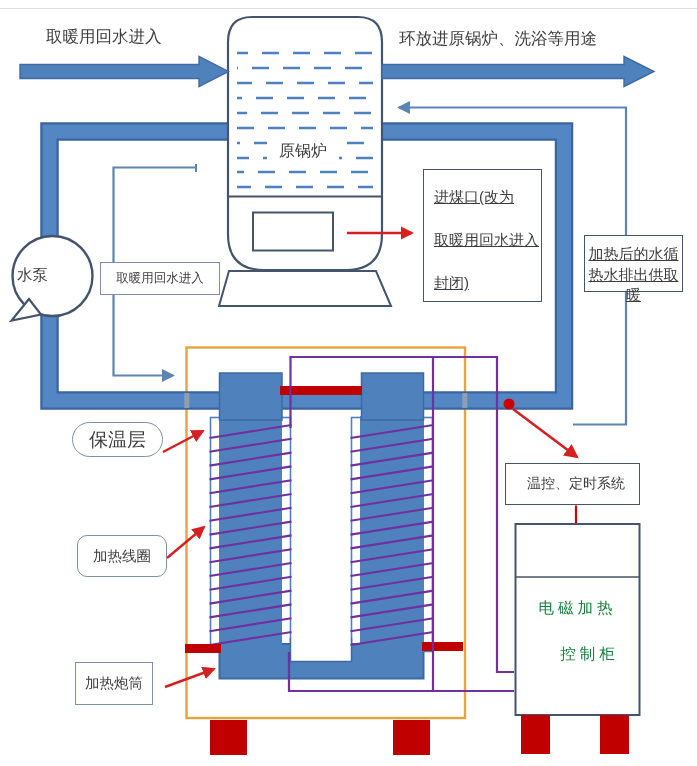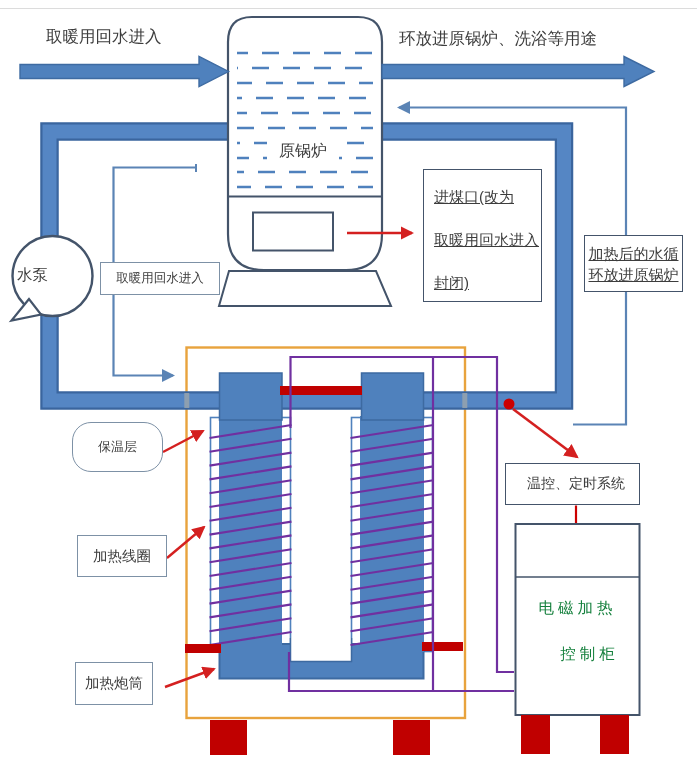--- a/index.html
+++ b/index.html
@@ -159,25 +159,25 @@
   <span class="coal-line">取暖用回水进入</span>
   <span class="coal-line">封闭)</span>
 </div>
 
 <div class="lbl" style="left:17px;top:265px;font-size:15.5px;">水泵</div>
 
 <div class="boxed" style="left:100px;top:262px;width:120px;height:33px;font-size:12.5px;">取暖用回水进入</div>
 
 <div class="boxed dark multiline" style="left:584px;top:235px;width:99px;height:57px;font-size:15px;padding-top:8px;">
   <span class="ret-line">加热后的水循</span>
-  <span class="ret-line">环放进原锅炉</span>
+  <span class="ret-line">热水排出供取暖</span>
 </div>
 
-<div class="boxed" style="left:72px;top:422px;width:91px;height:50px;font-size:13px;border-radius:19px;">保温层</div>
-<div class="boxed" style="left:77px;top:535px;width:90px;height:42px;font-size:14.5px;">加热线圈</div>
+<div class="boxed" style="left:72px;top:422px;width:91px;height:35px;font-size:19px;border-radius:19px;">保温层</div>
+<div class="boxed" style="left:77px;top:535px;width:90px;height:42px;font-size:14.5px;border-radius:10px;">加热线圈</div>
 <div class="boxed" style="left:75px;top:662px;width:78px;height:43px;font-size:14.5px;">加热炮筒</div>
 
 <div class="boxed dark" style="left:505px;top:463px;width:135px;height:42px;font-size:14px;padding-left:7px;">温控、定时系统</div>
 
 <div class="cab-line" style="left:517px;top:598px;width:121px;font-size:15.5px;">电磁加热</div>
 <div class="cab-line" style="left:517px;top:644px;width:145px;font-size:15.5px;">控制柜</div>
 
 </div>
 
 </body></html>

